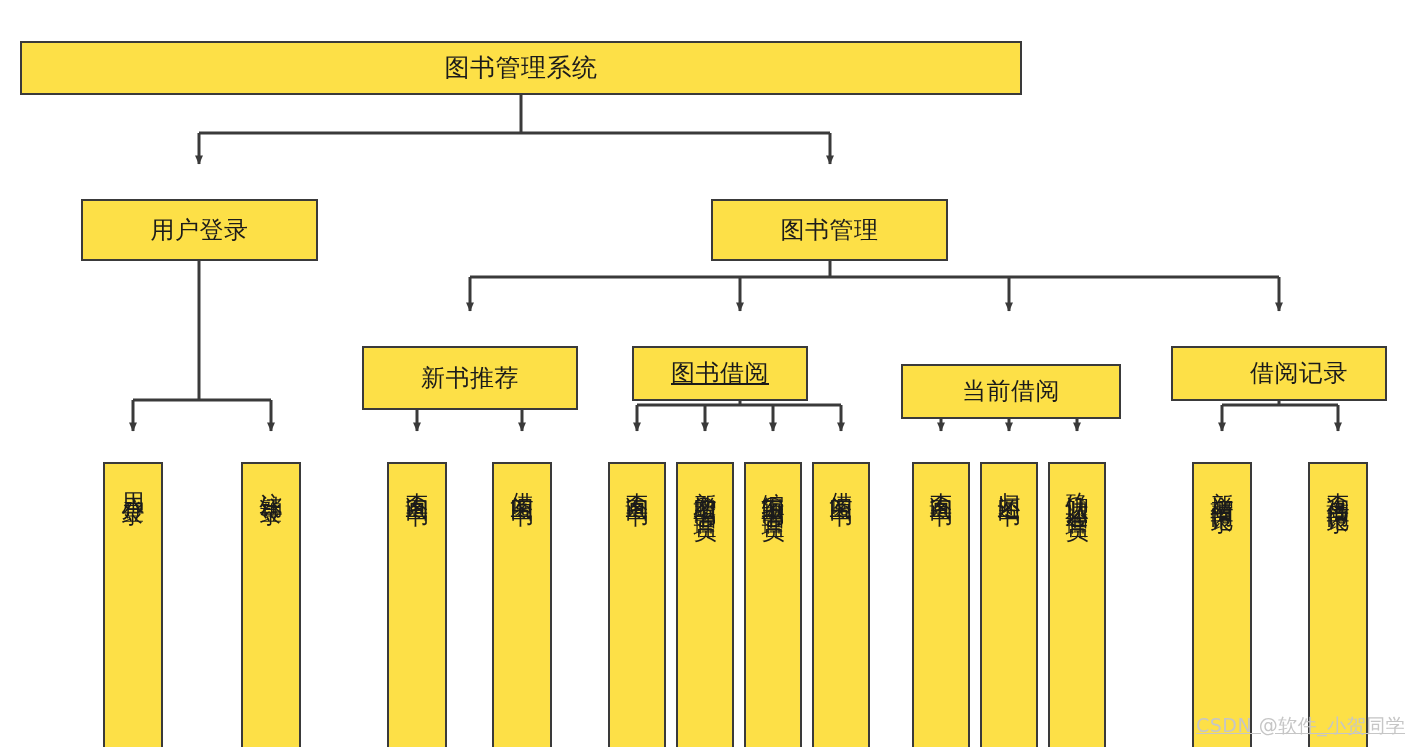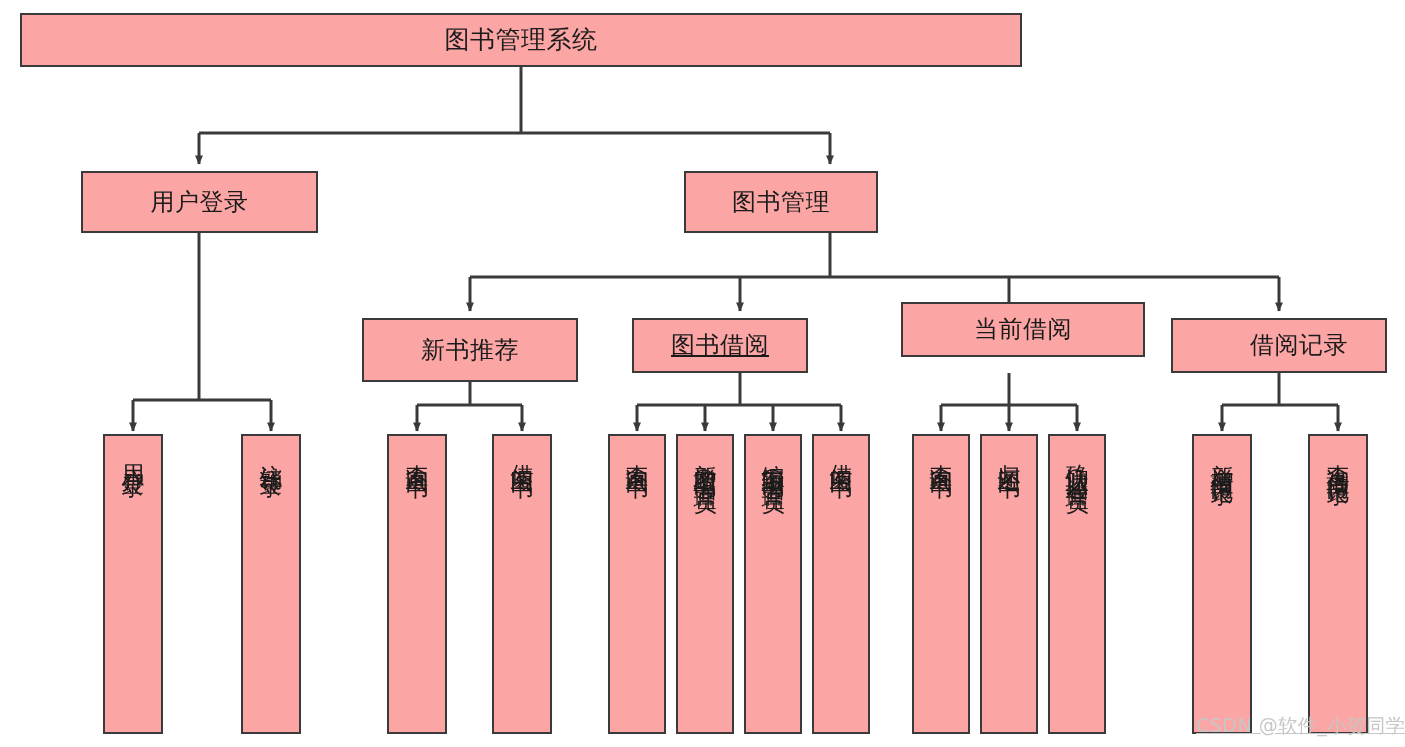--- a/index.html
+++ b/index.html
@@ -23,25 +23,26 @@
     left: 0;
     top: 0;
     width: 1405px;
     height: 747px;
     pointer-events: none;
   }
   .node {
     position: absolute;
     box-sizing: border-box;
     border: 2.5px solid #3a3a3a;
-    background: #fca5a5;
+    background: #fde047;
     display: flex;
     align-items: center;
     justify-content: center;
     color: #1b1b1b;
+    margin-top: 28px;
   }
   .node .label {
     display: block;
     text-align: center;
     line-height: 1.18;
     letter-spacing: 0.5px;
     white-space: nowrap;
   }
   
   .node.h .label {
@@ -128,31 +129,31 @@
     </g>
   </svg>
 
   <div class="node h root" style="left:20px; top:13px; width:1002px; height:54px;">
     <span class="label">图书管理系统</span>
   </div>
 
   <div class="node h" style="left:81px; top:171px; width:237px; height:62px;">
     <span class="label">用户登录</span>
   </div>
-  <div class="node h" style="left:684px; top:171px; width:194px; height:62px;">
+  <div class="node h" style="left:711px; top:171px; width:237px; height:62px;">
     <span class="label">图书管理</span>
   </div>
 
   <div class="node h" style="left:362px; top:318px; width:216px; height:64px;">
     <span class="label">新书推荐</span>
   </div>
   <div class="node h" style="left:632px; top:318px; width:176px; height:55px;text-decoration:underline;">
     <span class="label">图书借阅</span>
   </div>
-  <div class="node h" style="left:901px; top:302px; width:244px; height:55px;">
+  <div class="node h" style="left:901px; top:336px; width:220px; height:55px;">
     <span class="label">当前借阅</span>
   </div>
   <div class="node h" style="left:1171px; top:318px; width:216px; height:55px;padding-left:40px;">
     <span class="label">借阅记录</span>
   </div>
 
   <div class="node v" style="left:103px; top:434px; width:60px; height:300px;">
     <span class="label">用户登录</span>
   </div>
   <div class="node v" style="left:241px; top:434px; width:60px; height:300px;">

